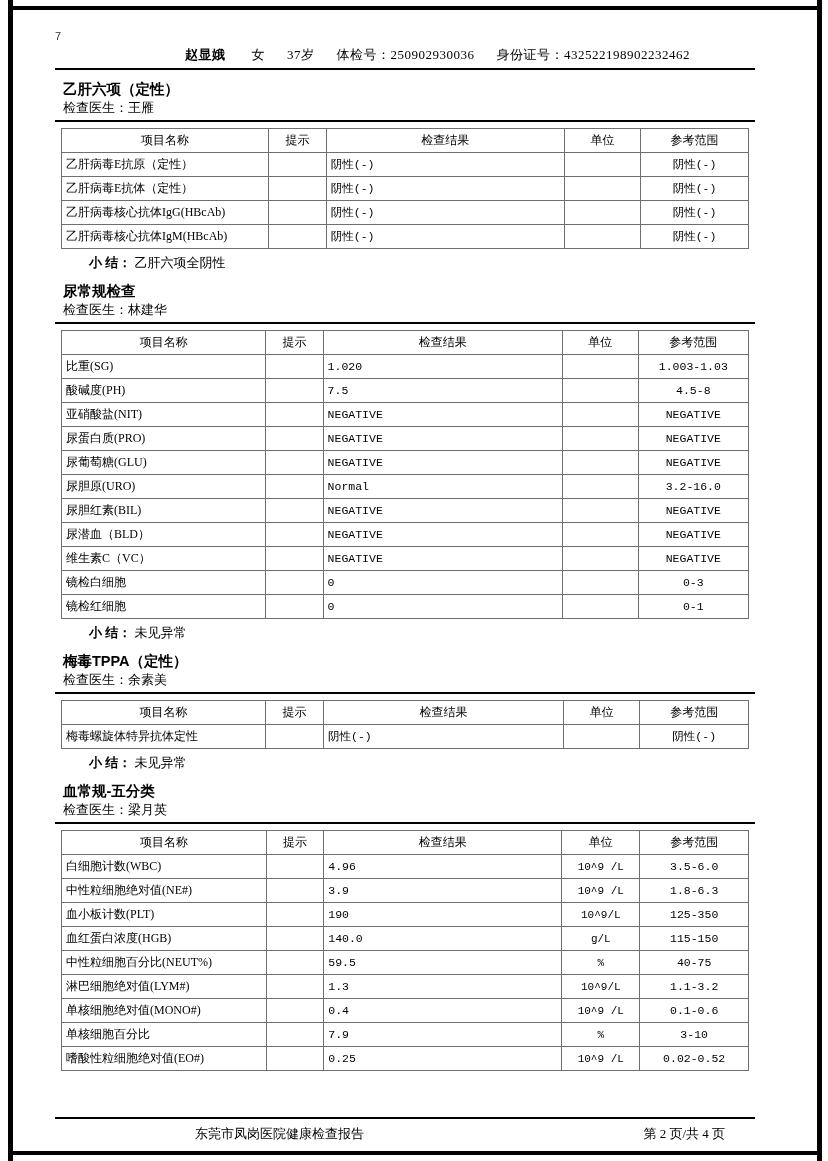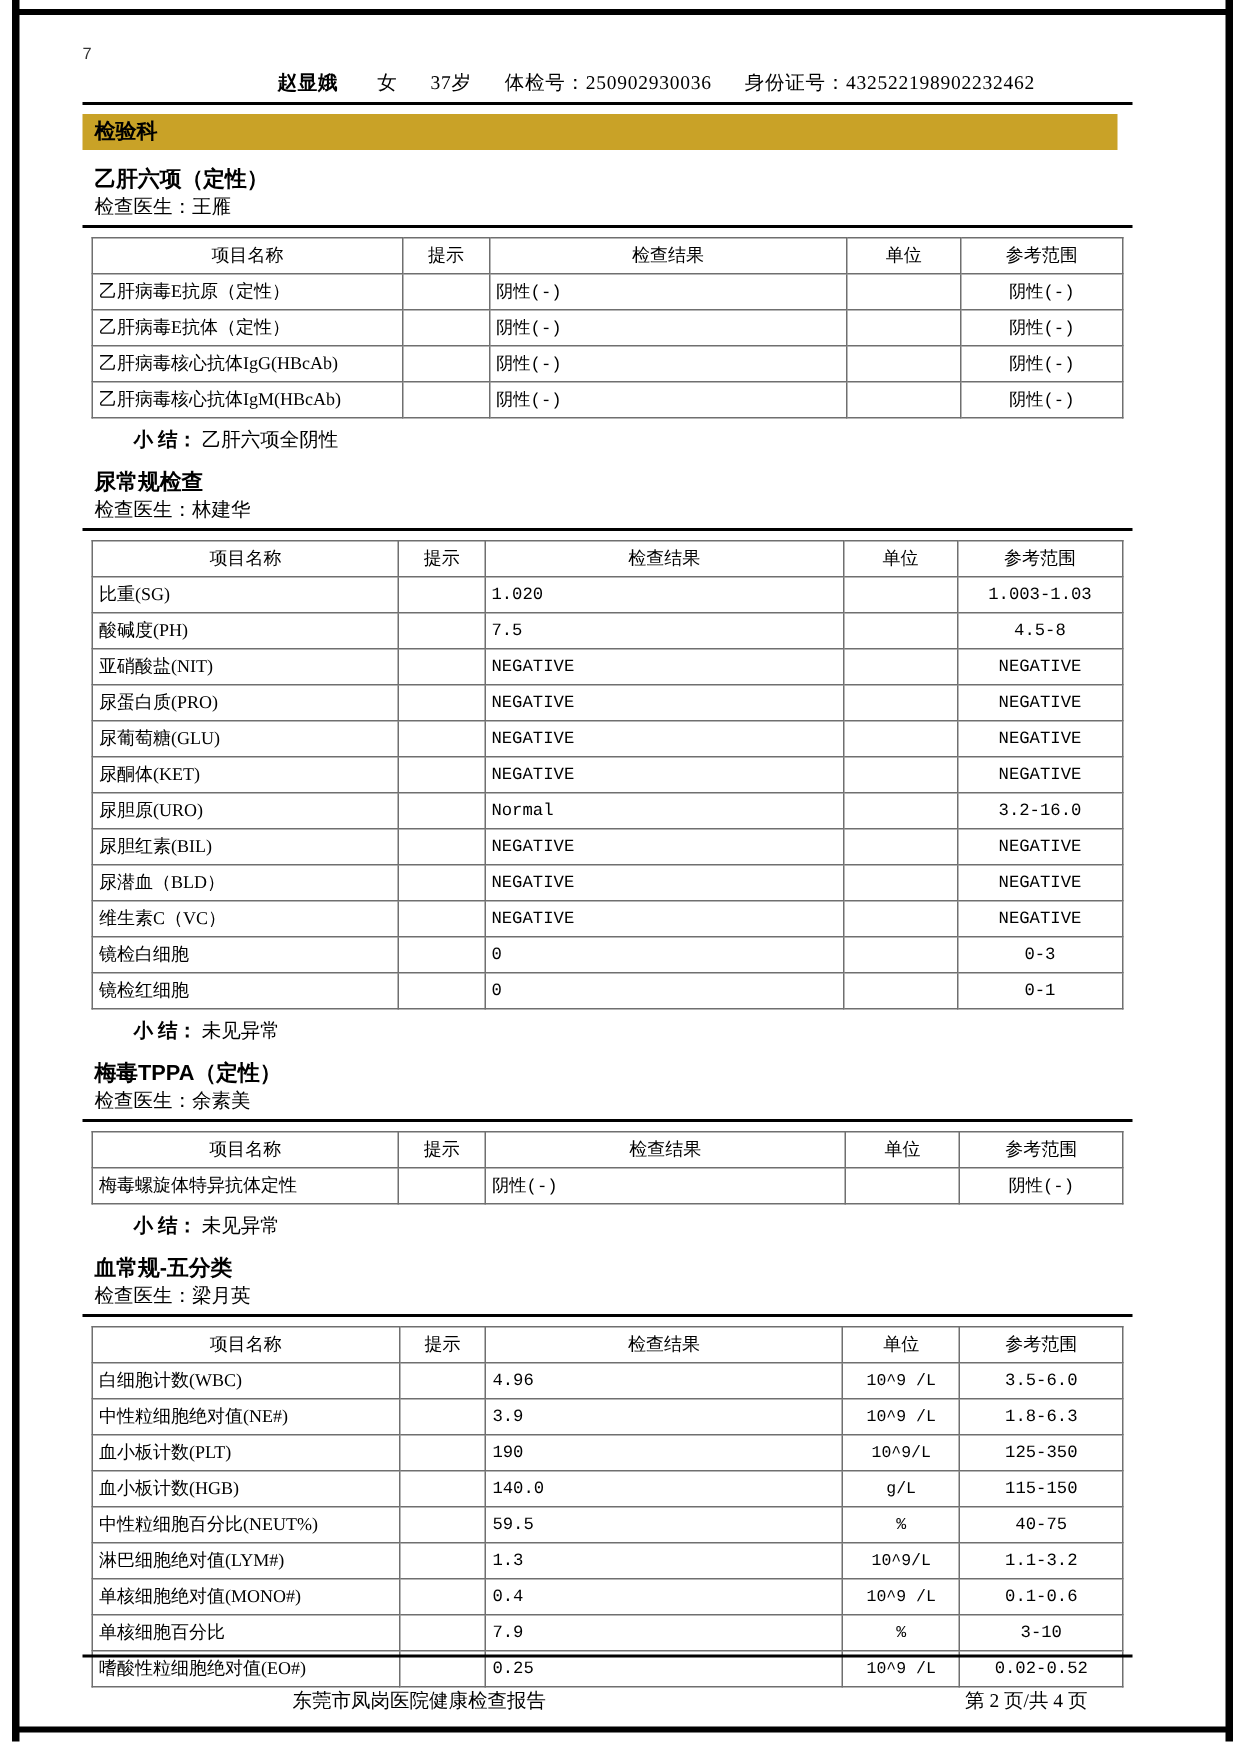--- a/index.html
+++ b/index.html
@@ -137,21 +137,21 @@
     margin: 5px 0 0 34px;
   }
   .summary .lbl { font-weight: bold; }
 
   .footer {
     position: absolute;
     left: 55px;
     bottom: 18px;
     width: 700px;
     border-top: 2px solid #000;
-    padding-top: 20px;
+    padding-top: 6px;
     display: flex;
     justify-content: space-between;
     font-size: 13px;
   }
   .footer .left { padding-left: 140px; }
   .footer .right { padding-right: 30px; }
 </style>
 </head>
 <body>
 
@@ -166,21 +166,20 @@
     <div class="page-num">7</div>
 
     <div class="patient-bar">
       <span class="name">赵显娥</span>
       <span class="sex">女</span>
       <span class="seg">37岁</span>
       <span class="seg">体检号：250902930036</span>
       <span class="seg">身份证号：432522198902232462</span>
     </div>
 
-    <div class="dept-banner">检验科</div>
 
     <div class="section">
       <div class="section-head">
         <span class="section-title">乙肝六项（定性）</span>
         <span class="section-doctor">检查医生：王雁</span>
       </div>
       <table class="report">
         <thead>
           <tr>
             <th class="c-name">项目名称</th>
@@ -272,27 +271,20 @@
             <td class="c-ref">NEGATIVE</td>
           </tr>
           <tr>
             <td class="c-name">尿葡萄糖(GLU)</td>
             <td class="c-hint"></td>
             <td class="c-result">NEGATIVE</td>
             <td class="c-unit"></td>
             <td class="c-ref">NEGATIVE</td>
           </tr>
           <tr>
-            <td class="c-name">尿酮体(KET)</td>
-            <td class="c-hint"></td>
-            <td class="c-result">NEGATIVE</td>
-            <td class="c-unit"></td>
-            <td class="c-ref">NEGATIVE</td>
-          </tr>
-          <tr>
             <td class="c-name">尿胆原(URO)</td>
             <td class="c-hint"></td>
             <td class="c-result">Normal</td>
             <td class="c-unit"></td>
             <td class="c-ref">3.2-16.0</td>
           </tr>
           <tr>
             <td class="c-name">尿胆红素(BIL)</td>
             <td class="c-hint"></td>
             <td class="c-result">NEGATIVE</td>
@@ -397,21 +389,21 @@
             <td class="c-ref">1.8-6.3</td>
           </tr>
           <tr>
             <td class="c-name">血小板计数(PLT)</td>
             <td class="c-hint"></td>
             <td class="c-result">190</td>
             <td class="c-unit">10^9/L</td>
             <td class="c-ref">125-350</td>
           </tr>
           <tr>
-            <td class="c-name">血小板计数(HGB)</td>
+            <td class="c-name">血红蛋白浓度(HGB)</td>
             <td class="c-hint"></td>
             <td class="c-result">140.0</td>
             <td class="c-unit">g/L</td>
             <td class="c-ref">115-150</td>
           </tr>
           <tr>
             <td class="c-name">中性粒细胞百分比(NEUT%)</td>
             <td class="c-hint"></td>
             <td class="c-result">59.5</td>
             <td class="c-unit">%</td>

